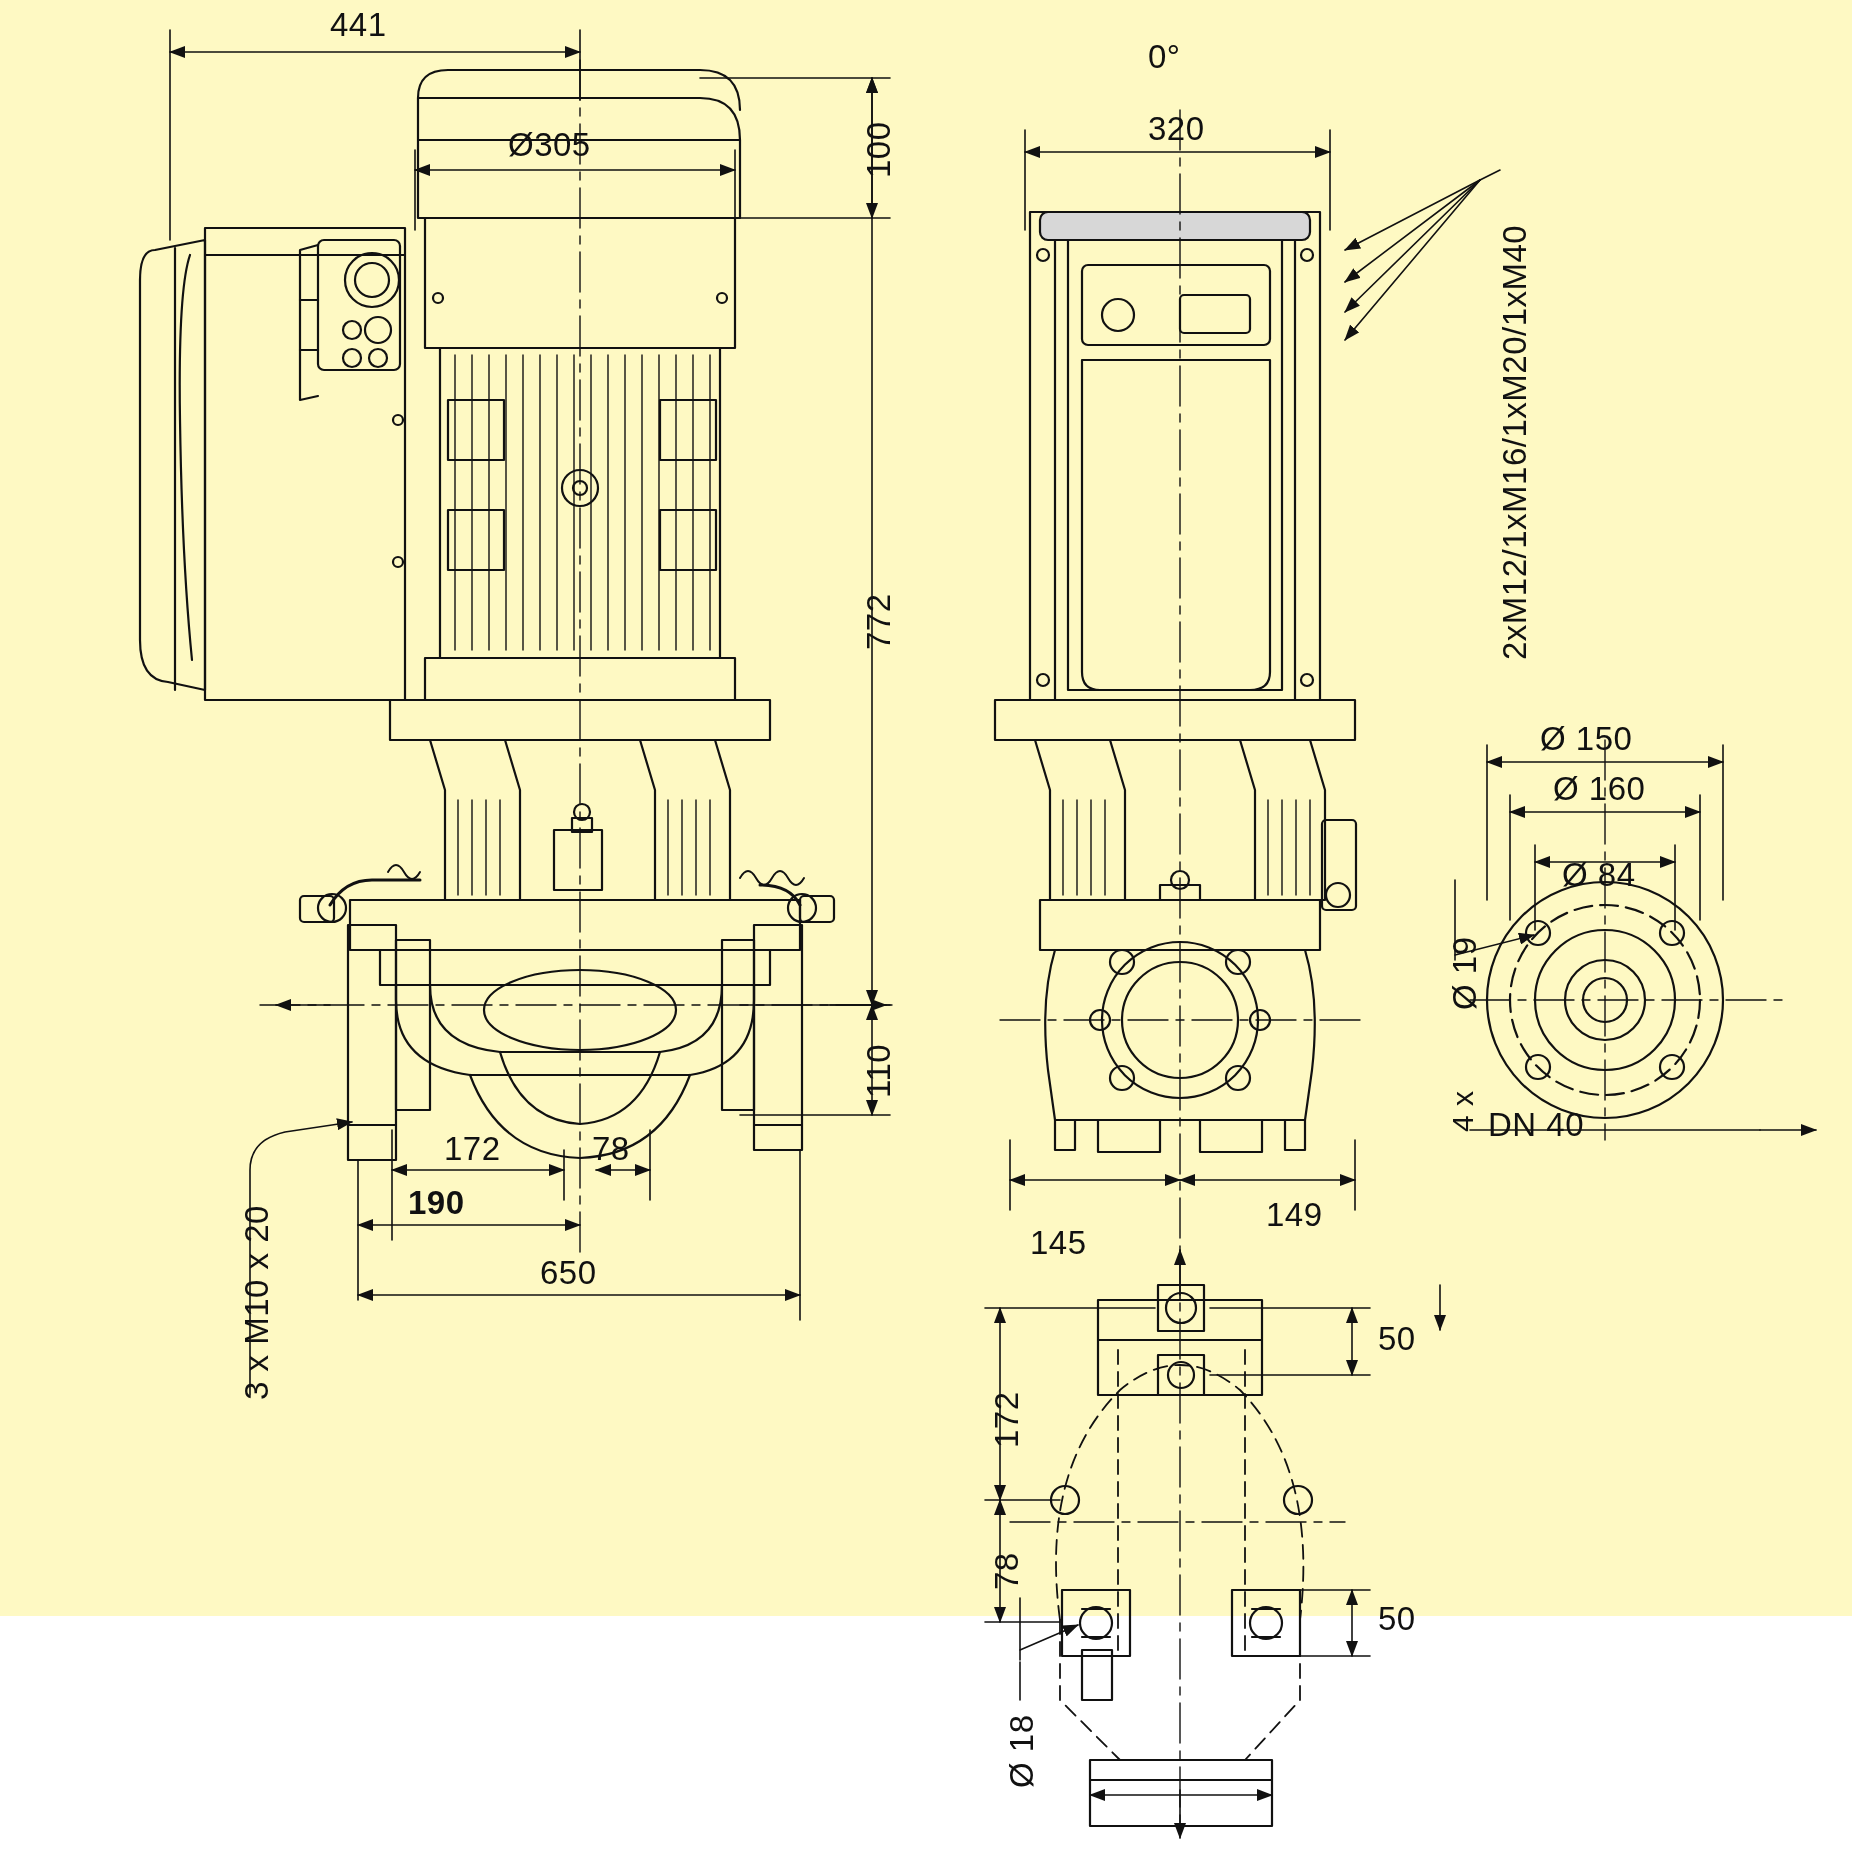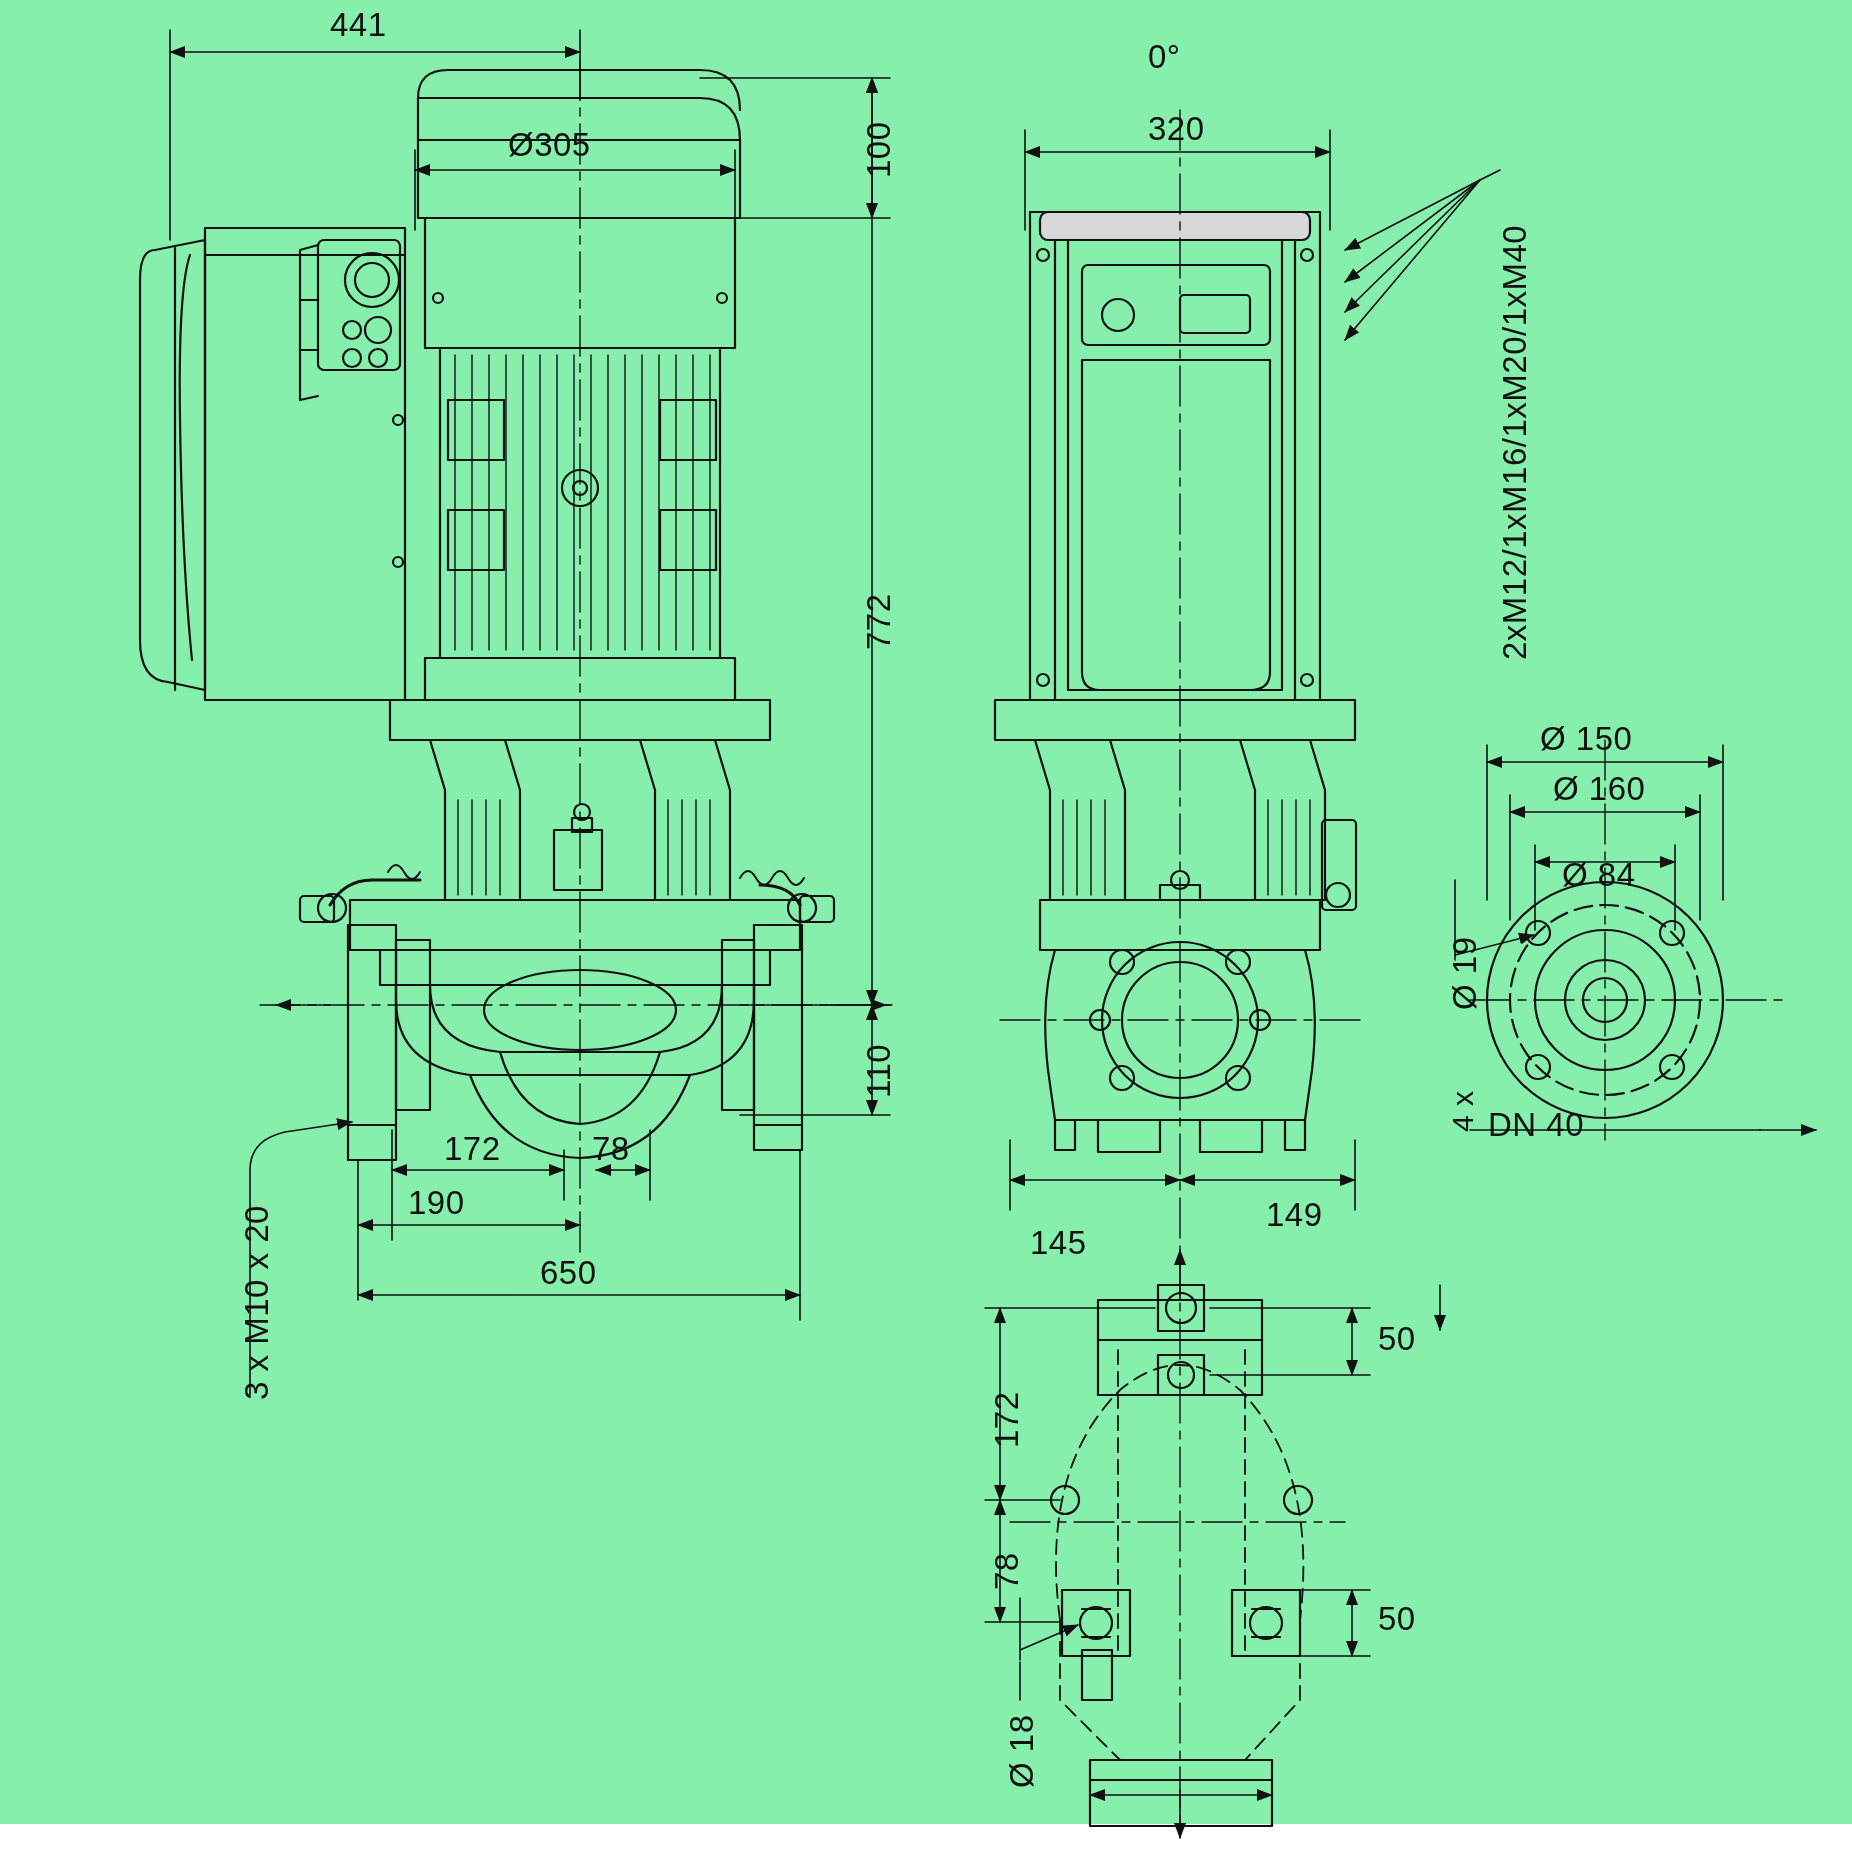--- a/index.html
+++ b/index.html
@@ -10,22 +10,22 @@
   body {
     width: 1852px;
     height: 1852px;
     font-family: "Liberation Sans", sans-serif;
     color: #111111;
     overflow: hidden;
   }
   #stage {
     position: relative;
     width: 1852px;
-    height: 1824px;
-    background: #86efac;
+    height: 1616px;
+    background: #fef9c3;
   }
   svg.drawing {
     position: absolute;
     left: 0;
     top: 0;
     width: 1852px;
     height: 1852px;
   }
   .dim-label {
     position: absolute;
@@ -381,21 +381,21 @@
     </g>
   </svg>
 
   <div class="dim-label" style="left:330px;top:8px;">441</div>
   <div class="dim-label" style="left:508px;top:128px;">Ø305</div>
   <div class="dim-label rot" style="left:862px;top:178px;">100</div>
   <div class="dim-label rot" style="left:862px;top:650px;">772</div>
   <div class="dim-label rot" style="left:862px;top:1098px;">110</div>
   <div class="dim-label" style="left:444px;top:1132px;">172</div>
   <div class="dim-label" style="left:592px;top:1132px;">78</div>
-  <div class="dim-label" style="left:408px;top:1186px;">190</div>
+  <div class="dim-label" style="left:408px;top:1186px;font-weight:bold;">190</div>
   <div class="dim-label" style="left:540px;top:1256px;">650</div>
   <div class="dim-label rot" style="left:240px;top:1400px;">3 x M10 x 20</div>
 
   <div class="dim-label" style="left:1148px;top:40px;">0°</div>
   <div class="dim-label" style="left:1148px;top:112px;text-align:right;">320</div>
   <div class="dim-label rot" style="left:1498px;top:660px;">2xM12/1xM16/1xM20/1xM40</div>
   <div class="dim-label" style="left:1030px;top:1226px;">145</div>
   <div class="dim-label" style="left:1266px;top:1198px;">149</div>
 
   <div class="dim-label" style="left:1540px;top:722px;">Ø 150</div>

